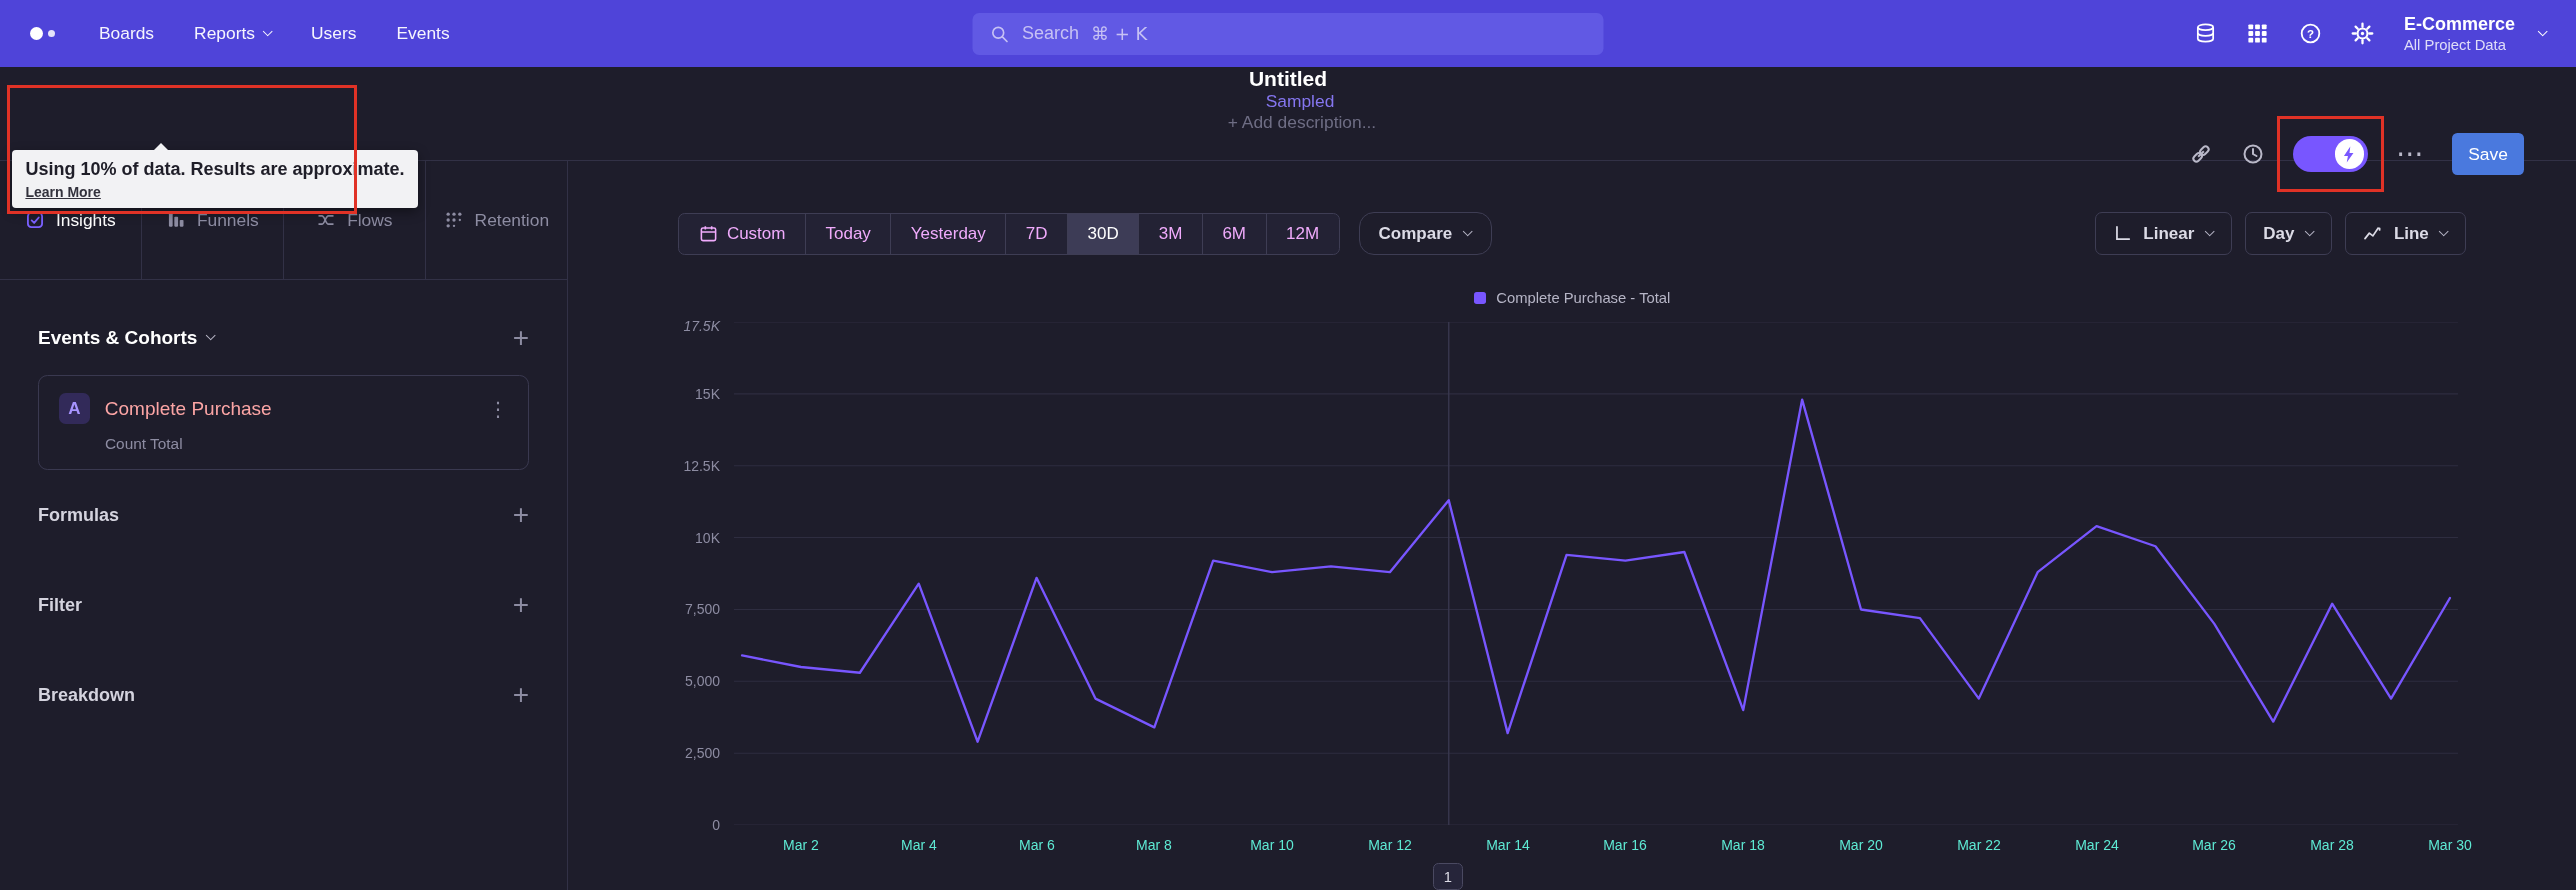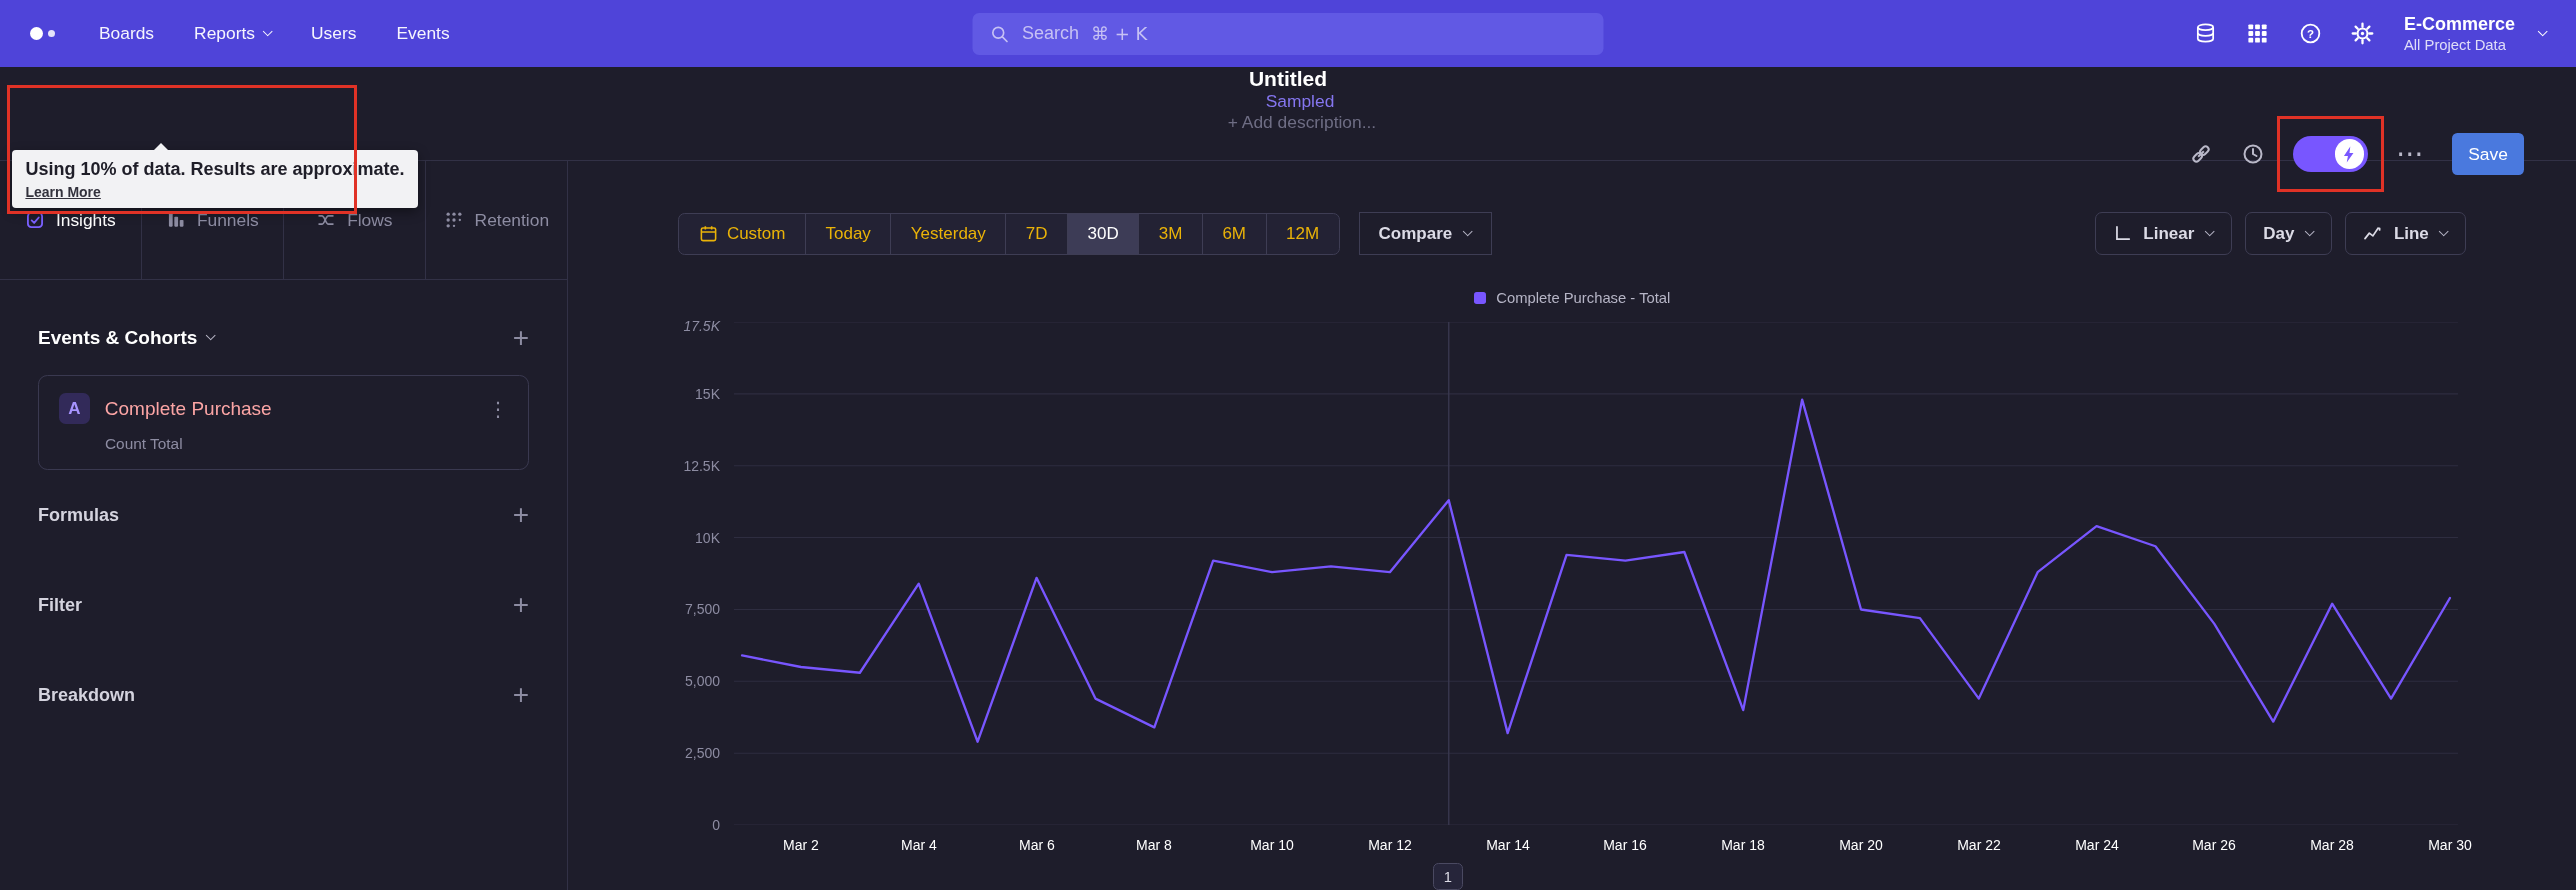--- a/index.html
+++ b/index.html
@@ -69,36 +69,36 @@
   .ec-title { font-size:19px; color:#fca5a5; }
   .ec-kebab { margin-left:auto; font-size:20px; color:#8d8ca2; cursor:pointer; }
   .ec-sub { margin:10.7px 0 1.3px 46px; font-size:15.4px; color:#8d8ca2; cursor:pointer; }
   .section { display:flex; align-items:center; padding:0 38px; height:90px; }
   .section-label { font-size:18px; font-weight:bold; color:#d4d3de; }
 
   
   .main { flex:1; position:relative; }
   .toolbar { position:absolute; top:51px; left:110px; right:110px; display:flex; align-items:center; }
   .ranges { display:flex; border:1.3px solid #3e3d54; border-radius:6.7px; overflow:hidden; background:#232234; }
-  .range-btn { height:40px; display:flex; align-items:center; gap:9.4px; padding:0 19.5px; font-size:17px; color:#eab308; border-left:1.3px solid #3e3d54; background:transparent; border-top:none; border-bottom:none; border-right:none; font-family:inherit; cursor:pointer; }
+  .range-btn { height:40px; display:flex; align-items:center; gap:9.4px; padding:0 19.5px; font-size:17px; color:#f0abfc; border-left:1.3px solid #3e3d54; background:transparent; border-top:none; border-bottom:none; border-right:none; font-family:inherit; cursor:pointer; }
   .range-btn:first-child { border-left:none; }
   .range-btn.active { background:#3d3c56; color:#fff; }
-  .compare-btn { margin-left:19px; height:43px; border:1.3px solid #3e3d54; border-radius:0; background:transparent; display:flex; align-items:center; gap:12px; padding:0 19px; font-size:17px; font-weight:bold; color:#dcdbe6; font-family:inherit; cursor:pointer; }
+  .compare-btn { margin-left:19px; height:43px; border:1.3px solid #3e3d54; border-radius:15px; background:transparent; display:flex; align-items:center; gap:12px; padding:0 19px; font-size:17px; font-weight:bold; color:#dcdbe6; font-family:inherit; cursor:pointer; }
   .right-controls { margin-left:auto; display:flex; gap:13.4px; }
   .ctrl-btn { height:43px; border:1.3px solid #3e3d54; border-radius:7px; background:transparent; display:flex; align-items:center; gap:11.4px; padding:0 17.4px; font-size:17px; font-weight:bold; color:#dcdbe6; font-family:inherit; cursor:pointer; }
   .ctrl-btn .cv, .compare-btn .cv { color:#b6b5c6; }
 
   .legend { position:absolute; top:129px; left:0; right:0; display:flex; justify-content:center; align-items:center; gap:10.7px; font-size:14.8px; color:#b6b5c6; }
   .legend-swatch { width:12px; height:12px; border-radius:2.7px; background:#7856ff; }
 
   .ylabels { position:absolute; left:0; top:161px; width:152px; height:503px; font-size:14px; color:#8d8ca2; }
   .ylabel { position:absolute; right:0; transform:translateY(-50%); }
   .plot { position:absolute; left:166px; top:161px; width:1724px; height:503px; }
   .plot svg { position:absolute; inset:0; }
-  .xlabels { position:absolute; left:166px; top:676px; width:1724px; height:21.5px; font-size:14px; color:#ffffff; }
+  .xlabels { position:absolute; left:166px; top:676px; width:1724px; height:21.5px; font-size:14px; color:#5eead4; }
   .xlabel { position:absolute; transform:translateX(-50%); white-space:nowrap; }
   .pagination { position:absolute; left:865px; top:702px; width:29.5px; height:27px; border:1.3px solid #4a4961; border-radius:5.4px; background:#26253a; display:flex; align-items:center; justify-content:center; font-size:14.8px; color:#dcdbe6; cursor:pointer; }
 </style>
 </head>
 <body>
 
 <div class="app">
 
   <header class="topbar">
     <div class="logo">

